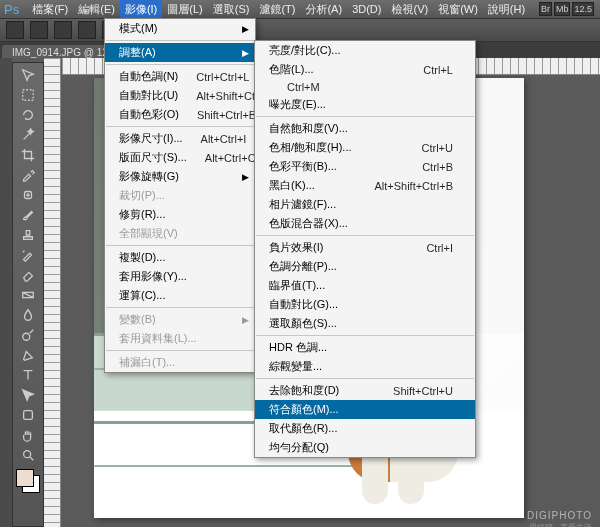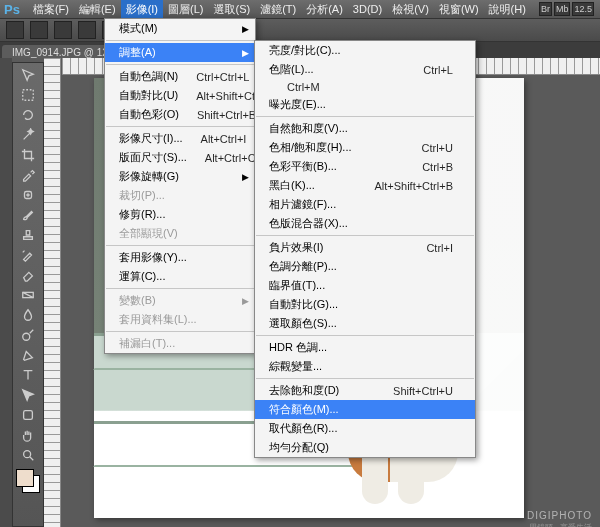--- a/index.html
+++ b/index.html
@@ -1,19 +1,19 @@
 <!DOCTYPE html>
 <html><head>
 <meta charset="utf-8">
 <style>
   html,body{margin:0;padding:0;font-family:"Microsoft JhengHei",Tahoma,sans-serif;font-size:11px;background:#4b4b4b;overflow:hidden}
   .app{width:600px;height:527px;background:#4b4b4b;position:relative}
   
   .menubar{display:flex;align-items:center;height:18px;background:linear-gradient(#6d6d6d,#555);color:#eee;padding-left:4px}
-  .ps-logo{font-weight:bold;color:#5bb3e8;font-family:Arial;font-size:13px;margin-right:8px}
+  .ps-logo{font-weight:normal;color:#5bb3e8;font-family:Arial;font-size:13px;margin-right:8px}
   .menu-item{padding:10px 5px;white-space:nowrap}
   .menu-item.active{background:#2a6fc9;color:#fff}
   .frac{margin-left:auto;display:flex;gap:2px;align-items:center;padding-right:6px}
   .frac span{background:#3a3a3a;color:#ccc;padding:1px 1px;border:1px solid #222;font-size:9px}
   
   .optbar{height:22px;background:linear-gradient(#5d5d5d,#4a4a4a);border-top:1px solid #333;border-bottom:1px solid #333;display:flex;align-items:center;gap:6px;color:#ccc;padding-left:6px}
   .optbar .ico{width:16px;height:16px;background:#3a3a3a;border:1px solid #222;display:inline-block}
   
   .tabbar{height:18px;background:#3c3c3c;display:flex;align-items:end;padding-left:2px}
   .tab{background:#5c5c5c;color:#ddd;padding:2px 10px;border-top-left-radius:3px;border-top-right-radius:3px;font-size:10px}
@@ -54,21 +54,21 @@
   .cat .eye{position:absolute;width:8px;height:8px;background:#1a1a1a;border-radius:50%;top:42px}
   .cat .eye.l{left:30px}.cat .eye.r{right:30px}
   .cat .body{position:absolute;top:88px;right:-4px;width:110px;height:190px;background:linear-gradient(90deg,#c87b3e 0 38%,#efece4 38% 100%);border-radius:54px 40px 30px 30px/70px 50px 30px 30px}
   .cat .leg{position:absolute;bottom:0;width:26px;height:80px;background:#efece4;border-radius:14px}
   .cat .leg.l{right:66px}.cat .leg.r{right:30px}
   .logo-mark{position:absolute;right:8px;bottom:6px;color:#d8d8d8;font-size:10px;letter-spacing:1px;font-family:Arial;opacity:.7}
   .logo-sub{position:absolute;right:8px;bottom:-6px;color:#bbb;font-size:8px;font-family:Arial;opacity:.6}
   
   .menu{position:absolute;background:#f4f4f4;border:1px solid #888;box-shadow:2px 2px 6px rgba(0,0,0,.4);color:#000;font-size:11px;min-width:140px}
   .menu .row{display:flex;align-items:center;padding:2px 22px 2px 14px;white-space:nowrap;position:relative}
-  .menu .row.highlight{background:#3b82f6;color:#fff}
+  .menu .row.highlight{background:#0369a1;color:#fff}
   .menu .row.disabled{color:#9a9a9a}
   .menu .sep{height:1px;background:#c6c6c6;margin:2px 1px}
   .menu .lbl{flex:1}
   .menu .short{margin-left:18px;color:inherit;opacity:.85}
   .menu .arrow{position:absolute;right:6px;font-size:9px}
   .m1{top:18px;left:104px;width:150px}
   .m2{top:40px;left:254px;width:220px}
 </style>
 </head>
 <body>
@@ -291,20 +291,23 @@
         <span class="lbl">裁切(P)...</span>
       </div>
       <div class="row">
         <span class="lbl">修剪(R)...</span>
       </div>
       <div class="row disabled">
         <span class="lbl">全部顯現(V)</span>
       </div>
       <div class="sep"></div>
       <div class="row">
+        <span class="lbl">複製(D)...</span>
+      </div>
+      <div class="row">
         <span class="lbl">套用影像(Y)...</span>
       </div>
       <div class="row">
         <span class="lbl">運算(C)...</span>
       </div>
       <div class="sep"></div>
       <div class="row disabled">
         <span class="lbl">變數(B)</span>
         <span class="arrow">▶</span>
       </div>

